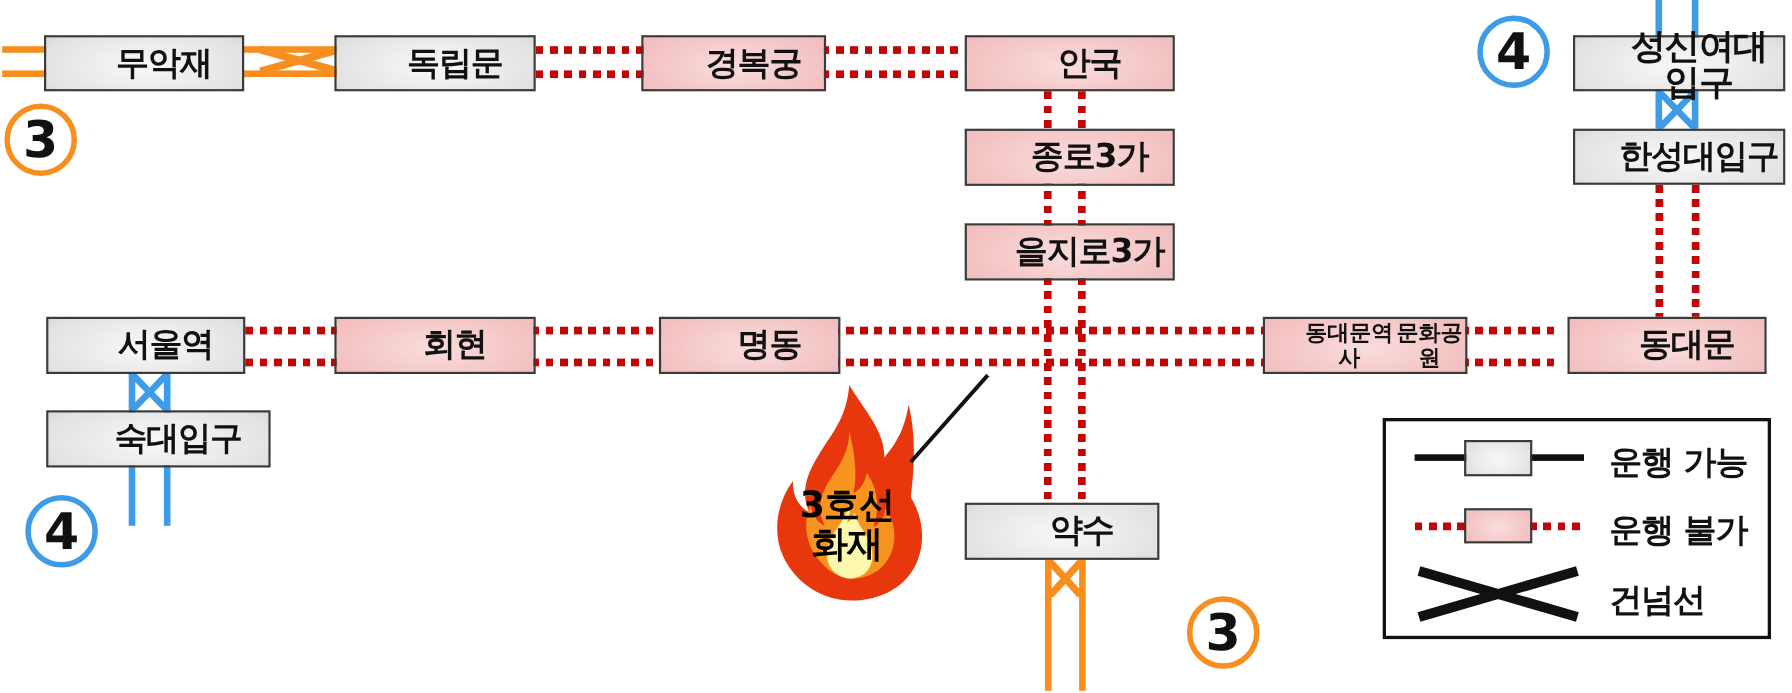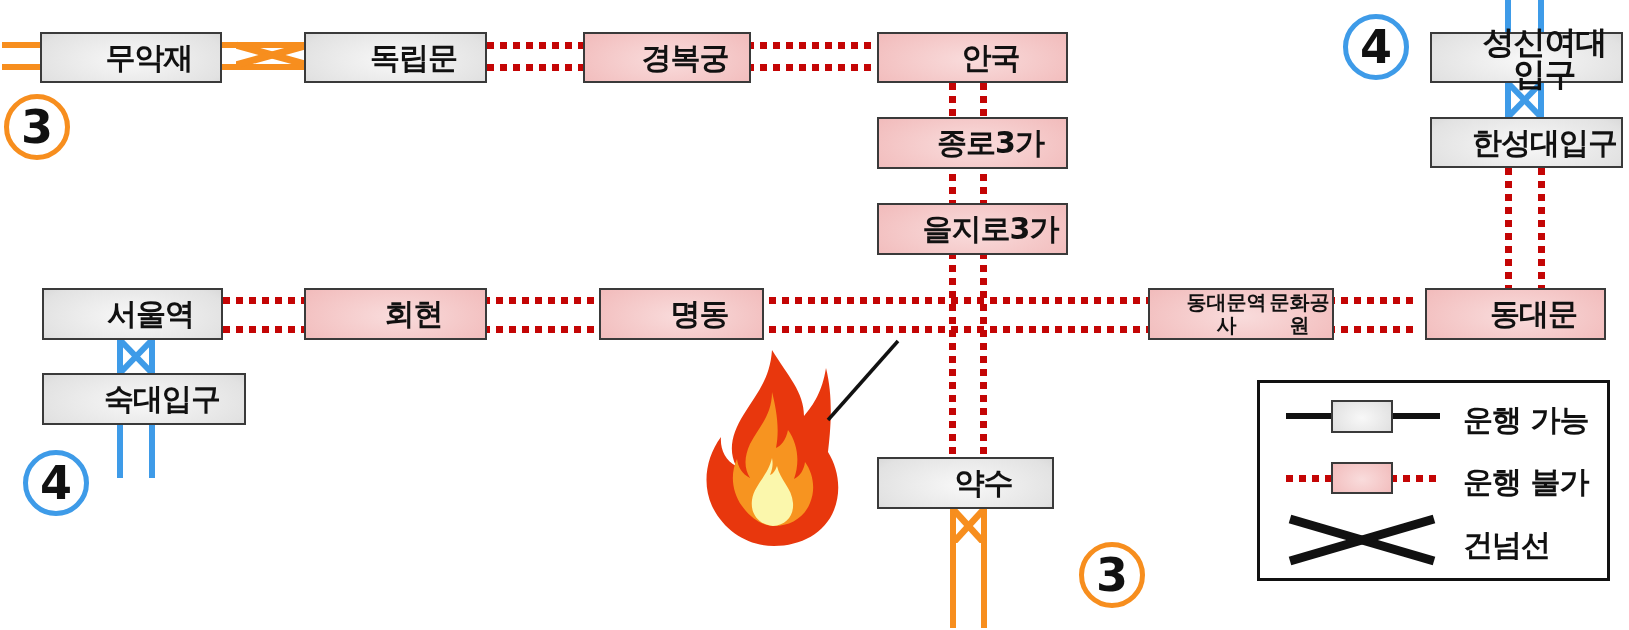--- a/index.html
+++ b/index.html
@@ -119,20 +119,24 @@
   <div class="badge or" style="left:4px;top:94px;">3</div>
   <div class="badge bl" style="left:1343px;top:14px;">4</div>
   <div class="badge bl" style="left:23px;top:450px;">4</div>
   <div class="badge or" style="left:1079px;top:542px;">3</div>
 
   <svg class="fire" style="left:692px;top:340px;" width="160" height="210" viewBox="0 0 160 210">
     <path fill="#E8370D" d="M80,10 C78,40 64,54 52,74 C40,93 36,110 44,126 C33,120 28,109 29,97 C14,117 10,144 20,166 C32,191 56,206 82,206 C109,206 133,193 142,170 C150,150 146,128 136,112 C138,94 142,60 134,28 C130,52 122,64 112,76 C112,52 96,36 80,10 Z"></path>
     <path fill="#F79420" d="M80,52 C80,76 66,88 58,104 C52,117 52,128 58,138 C50,134 46,127 45,119 C38,134 40,152 50,166 C60,180 72,186 82,186 C98,186 112,178 118,163 C124,149 121,133 113,122 C112,130 108,136 102,139 C108,122 106,104 96,90 C94,100 89,106 84,108 C88,88 84,68 80,52 Z"></path>
     <path fill="#FBF7AC" d="M80,118 C76,136 62,145 60,160 C58,175 68,185 81,186 C94,185 102,176 101,163 C100,148 88,140 85,126 C83,131 81,134 78,135 C81,128 81,123 80,118 Z"></path>
   </svg>
+  <div class="fire-label" style="left:695px;top:442px;">
+    <div>3호선</div>
+    <div>화재</div>
+  </div>
   <svg class="pointer" style="left:820px;top:338px;" width="90" height="86" viewBox="0 0 90 86">
     <line x1="78" y1="3" x2="8" y2="82" stroke="#111" stroke-width="3.5"></line>
   </svg>
 
   <div class="legend" style="left:1257px;top:380px;width:353px;height:201px;">
     <div class="lsolid" style="left:26px;top:30px;width:154px;"></div>
     <div class="mini ok" style="left:71px;top:17px;width:62px;height:33px;"></div>
     <div class="llabel" style="left:203px;top:17px;">운행 가능</div>
 
     <div class="ldot" style="left:26px;top:92px;width:154px;"></div>

